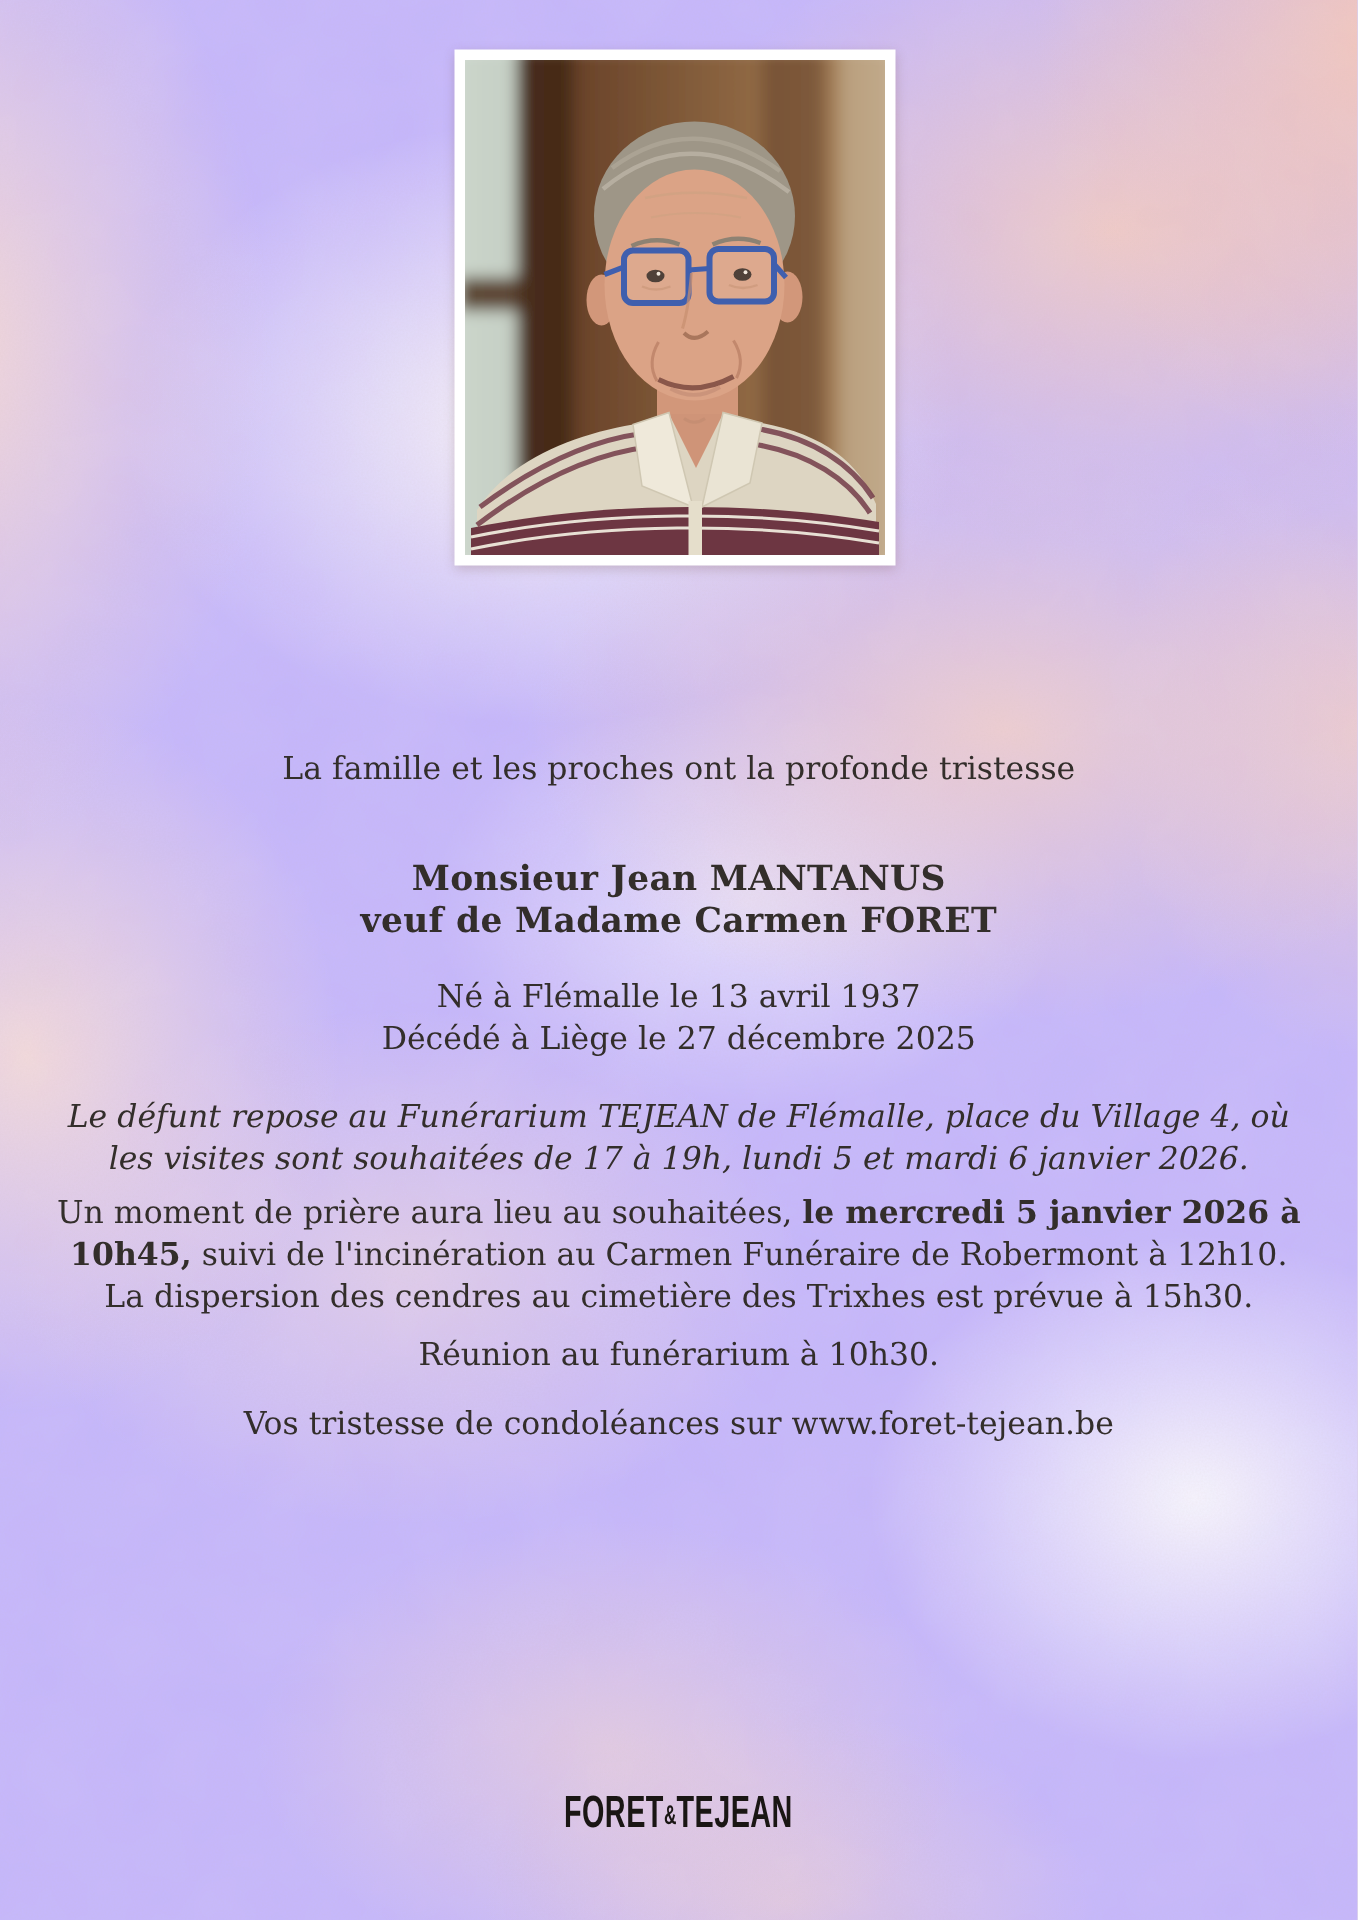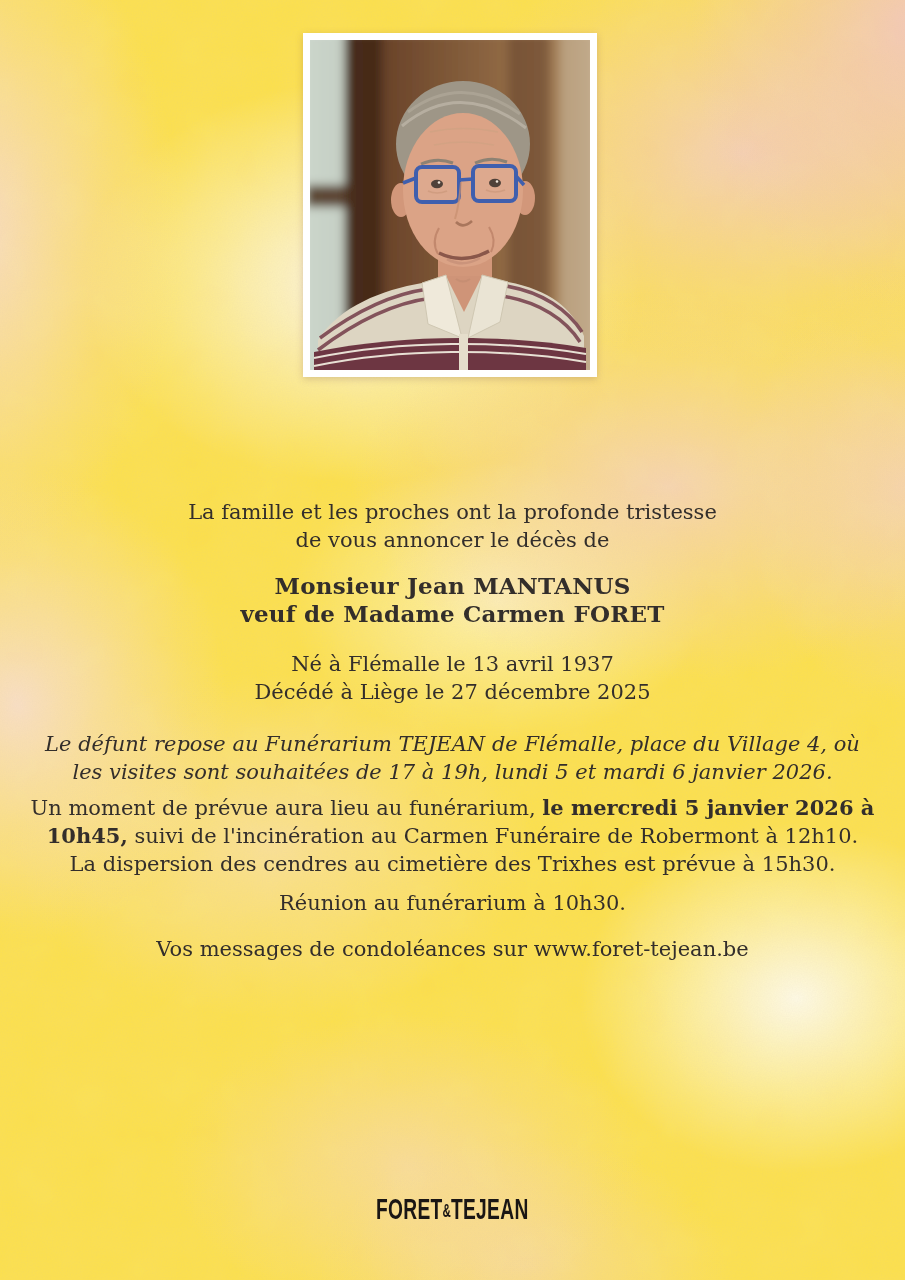--- a/index.html
+++ b/index.html
@@ -1,21 +1,21 @@
 <!DOCTYPE html>
 <html><head>
 <meta charset="utf-8">
 <style>
   html,body{margin:0;padding:0;background:#e9e4e0;}
   .page{
     position:relative;
     width:905px;height:1280px;
     margin:0 auto;
     overflow:hidden;
-    background-color:#fde047;
+    background-color:#c4b5fd;
     font-family:"DejaVu Serif","Liberation Serif",serif;
     color:#332e2b;
   }
   
   .bg{
     position:absolute;inset:0;z-index:1;
     background-image:
       radial-gradient(ellipse 310px 390px at 101% 2%,  rgba(244,198,185,.95), rgba(244,198,185,0) 72%),
       radial-gradient(ellipse 430px 300px at 82% 12%,  rgba(245,204,191,.85), rgba(245,204,191,0) 70%),
       radial-gradient(ellipse 440px 270px at 74% 38%,  rgba(246,209,197,.80), rgba(246,209,197,0) 72%),
@@ -170,46 +170,45 @@
 
         <path d="M129,213 Q153,225 179,211" stroke="#8a574a" stroke-width="3.4" fill="none"></path>
         <path d="M137,219 Q153,228 170,218" stroke="#c08a74" stroke-width="2.6" fill="none" opacity="0.6"></path>
         <path d="M146,239 Q153,244 160,239" stroke="#c08a70" stroke-width="2" fill="none" opacity="0.6"></path>
       </g>
     </svg>
   </figure>
 
   <p class="block" id="intro">
     <span class="ln">La famille et les proches ont la profonde tristesse</span>
-    <span class="ln">de vous annoncer le décès de</span>
   </p>
 
   <p class="block names" id="names">
     <span class="ln">Monsieur Jean MANTANUS</span>
     <span class="ln">veuf de Madame Carmen FORET</span>
   </p>
 
   <p class="block" id="dates">
     <span class="ln">Né à Flémalle le 13 avril 1937</span>
     <span class="ln">Décédé à Liège le 27 décembre 2025</span>
   </p>
 
   <p class="block" id="repose">
     <span class="ln">Le défunt repose au Funérarium TEJEAN de Flémalle, place du Village 4, où</span>
     <span class="ln">les visites sont souhaitées de 17 à 19h, lundi 5 et mardi 6 janvier 2026.</span>
   </p>
 
   <p class="block" id="ceremony">
-    <span class="ln"><span>Un moment de prévue aura lieu au funérarium, </span><b>le mercredi 5 janvier 2026 à</b></span>
+    <span class="ln"><span>Un moment de prière aura lieu au souhaitées, </span><b>le mercredi 5 janvier 2026 à</b></span>
     <span class="ln"><b>10h45,</b><span> suivi de l'incinération au Carmen Funéraire de Robermont à 12h10.</span></span>
     <span class="ln">La dispersion des cendres au cimetière des Trixhes est prévue à 15h30.</span>
   </p>
 
   <p class="block" id="reunion">Réunion au funérarium à 10h30.</p>
 
-  <p class="block" id="condolences">Vos messages de condoléances sur www.foret-tejean.be</p>
+  <p class="block" id="condolences">Vos tristesse de condoléances sur www.foret-tejean.be</p>
 
 
   <footer class="block" id="logo-block">
     <span class="logo"><span>FORET</span><span class="amp">&amp;</span><span>TEJEAN</span></span>
   </footer>
 
 </div>
 
 </body></html>

